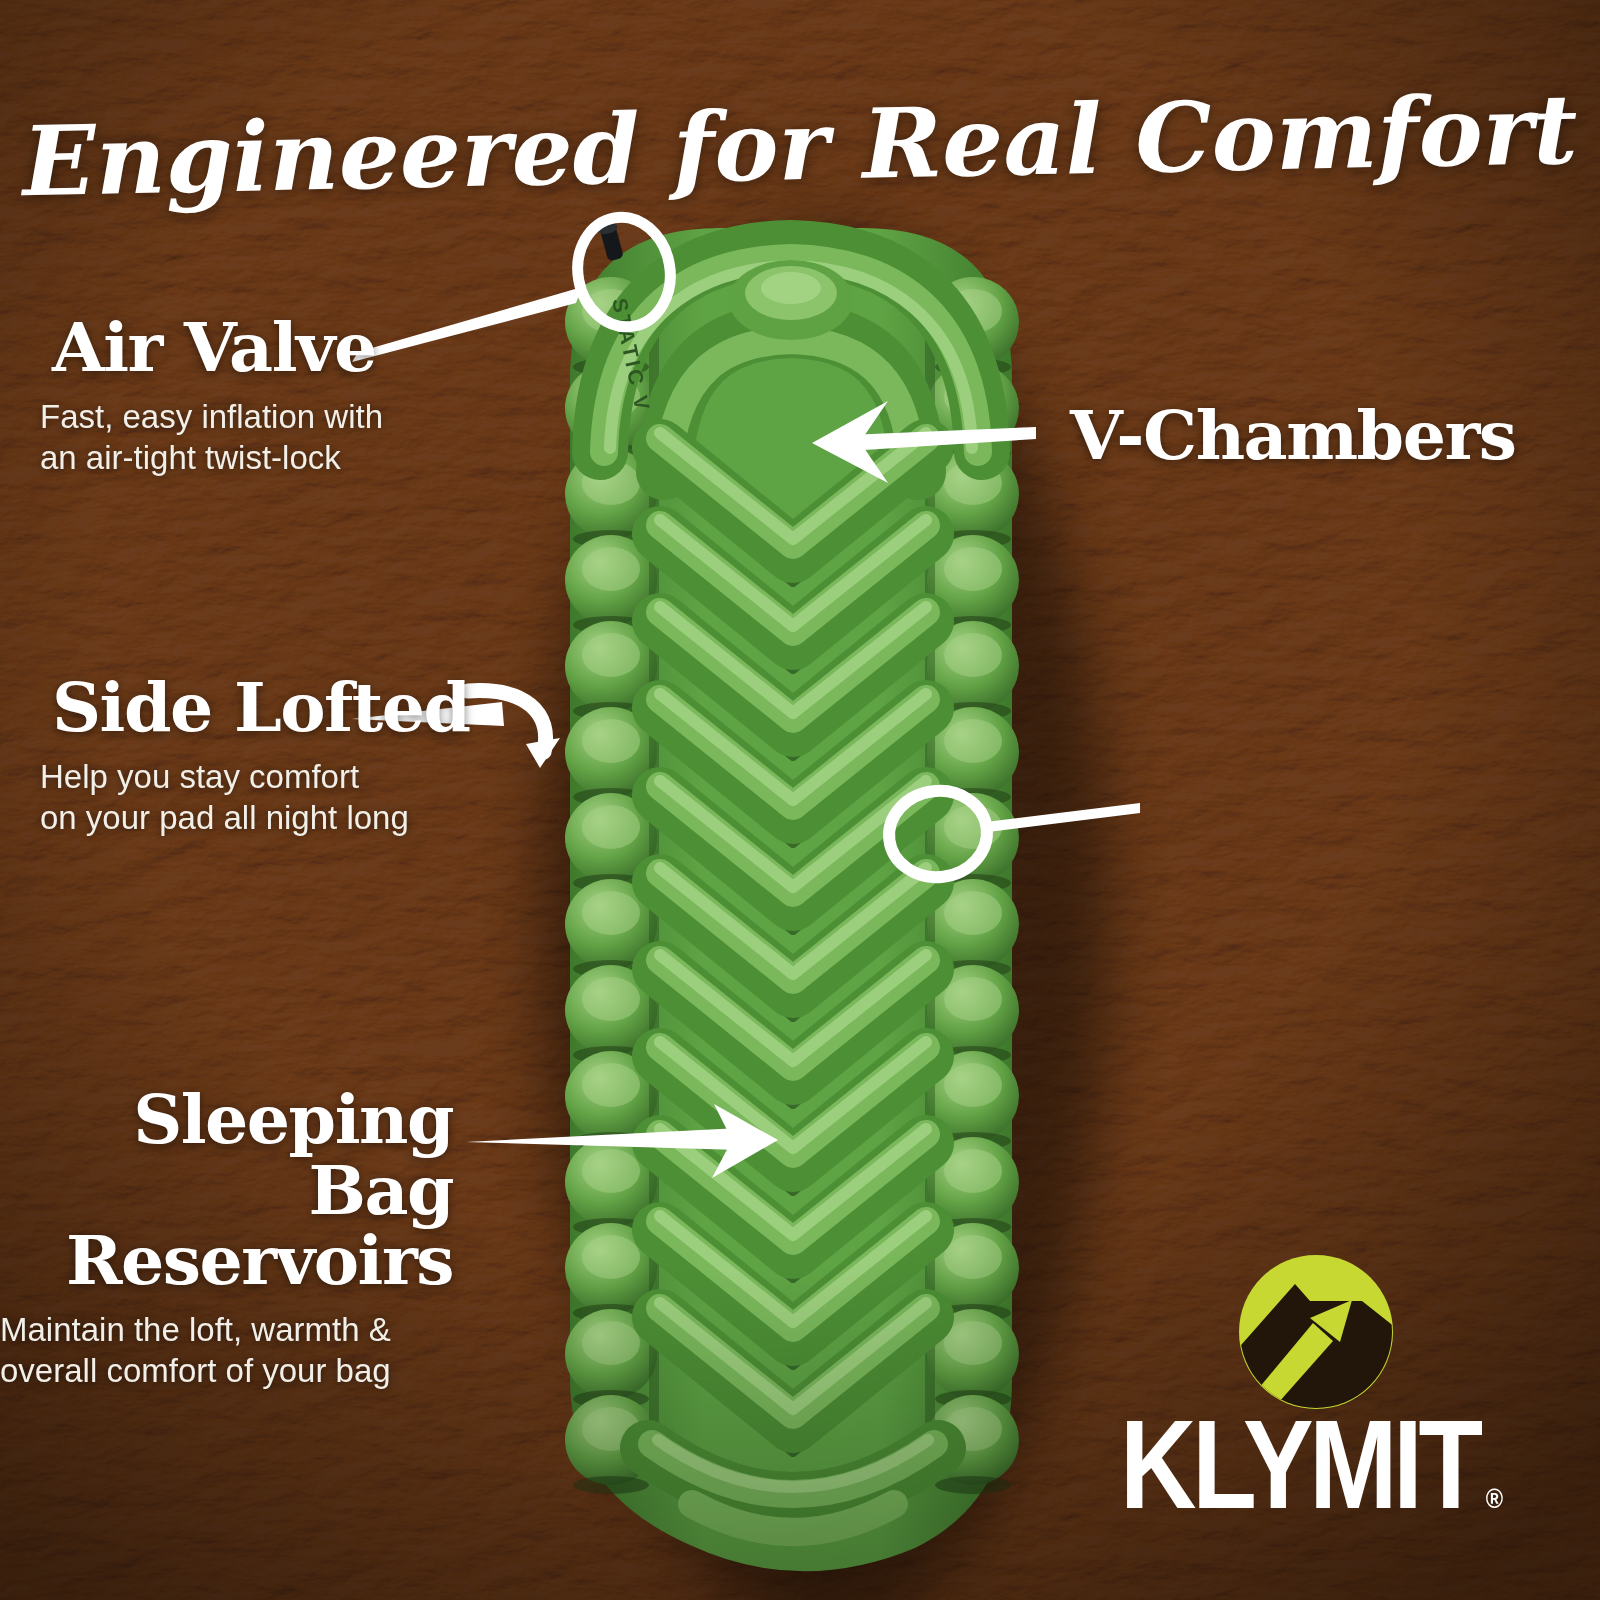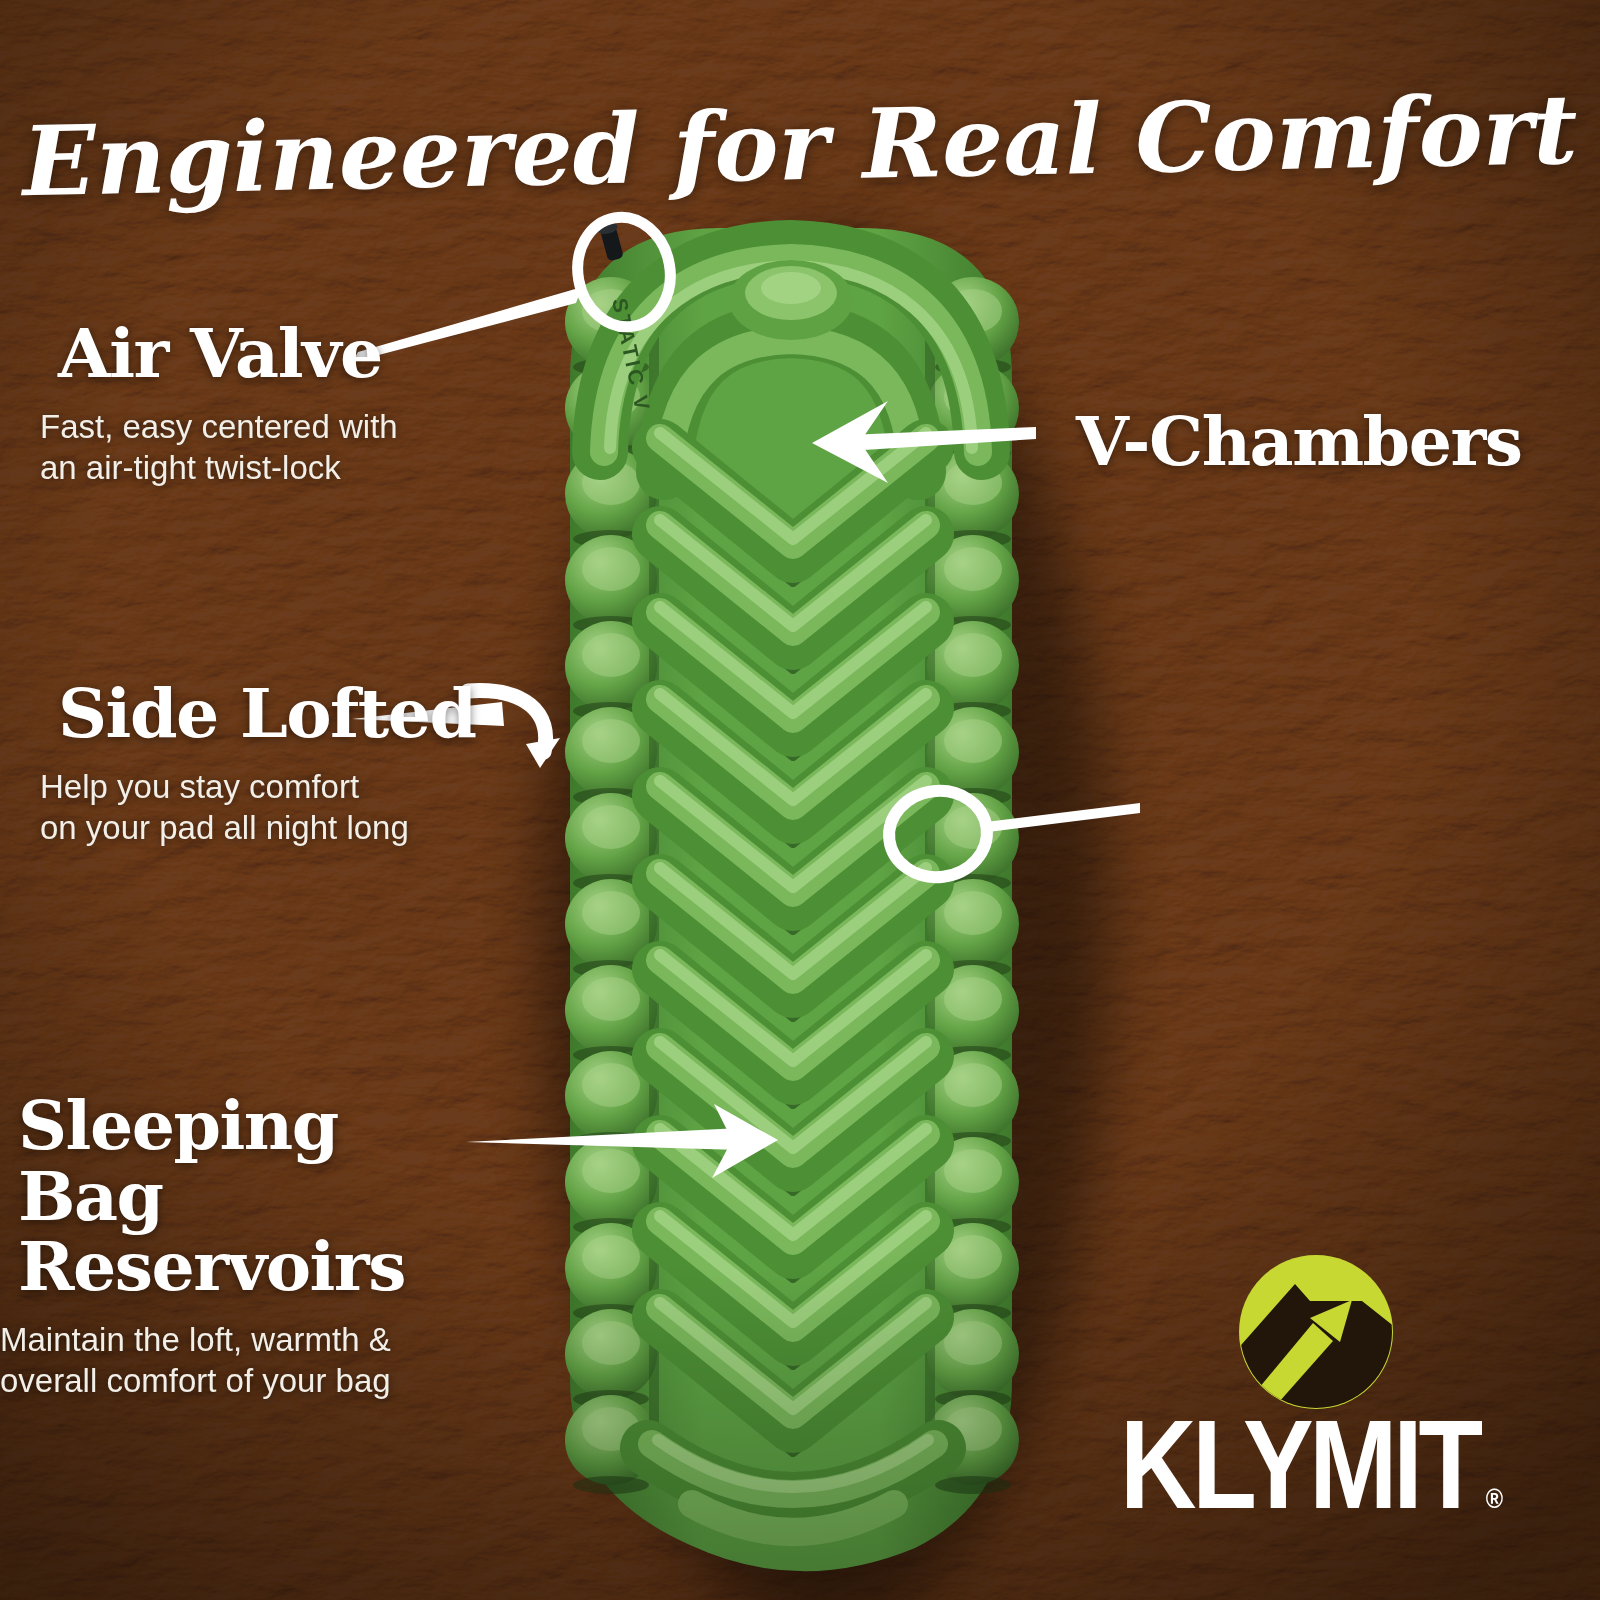--- a/index.html
+++ b/index.html
@@ -5,30 +5,30 @@
   html,body{margin:0;padding:0;background:#1a120b;}
   .stage{position:relative;width:1600px;height:1600px;overflow:hidden;background:#241810;
          font-family:"Liberation Sans",sans-serif;}
   .scene{position:absolute;inset:0;width:100%;height:100%;display:block;}
 
   
   .txt{position:absolute;color:#fff;z-index:5;}
   .title{left:0;right:0;top:30px;text-align:center;
          font:italic 700 96px/1.08 "DejaVu Serif",serif;
          transform:rotate(-1.2deg);text-shadow:0 2px 14px rgba(0,0,0,.45);}
-  .callout h2{margin:18px;font:700 68px/1.04 "DejaVu Serif",serif;letter-spacing:-1.5px;
+  .callout h2{margin:12px;font:700 68px/1.04 "DejaVu Serif",serif;letter-spacing:-1.5px;
               color:#ffffff;white-space:pre-line;text-shadow:0 2px 10px rgba(0,0,0,.5);}
   .callout p{margin:14px 0 0;font:400 33px/1.24 "Liberation Sans",sans-serif;color:#f2efe8;
              white-space:pre-line;text-shadow:0 1px 8px rgba(0,0,0,.55);}
   .co-air{left:40px;top:300px;}
   .co-vch{left:1058px;top:388px;}
   .co-side{left:40px;top:660px;}
   .co-weld{left:1146px;top:768px;}
   .co-bag{left:0;top:1072px;width:465px;}
-  .co-bag h2{}
+  .co-bag h2{text-align:right;}
   .co-bag p{text-align:left;}
 
   .wordmark{left:1120px;top:1402px;font:700 126px/1 "Liberation Sans",sans-serif;
             color:#fff;letter-spacing:-5px;white-space:nowrap;
             transform:scaleX(.84);transform-origin:left top;}
   .wordmark sup{font-size:28px;letter-spacing:0;vertical-align:baseline;margin-left:8px;}
 
   
   .t1{stroke:#4d8f35;stroke-width:56;fill:none;stroke-linecap:round;stroke-linejoin:round;}
   .t2{stroke:#7ab85b;stroke-width:28;fill:none;stroke-linecap:round;stroke-linejoin:round;}
@@ -177,21 +177,21 @@
         <polygon fill="#c6d831" points="-57,56 -3,-9 17,9 -37,70"></polygon>
         <polygon fill="#c6d831" points="-6,-14 36,-32 24,10"></polygon>
       </g>
     </g>
   </svg>
 
   <h1 class="txt title">Engineered for Real Comfort</h1>
 
   <section class="txt callout co-air">
     <h2>Air Valve</h2>
-    <p>Fast, easy centered with
+    <p>Fast, easy inflation with
 an air-tight twist-lock</p>
   </section>
 
   <section class="txt callout co-vch">
     <h2>V-Chambers</h2>
   </section>
 
   <section class="txt callout co-side">
     <h2>Side Lofted</h2>
     <p>Help you stay comfort

